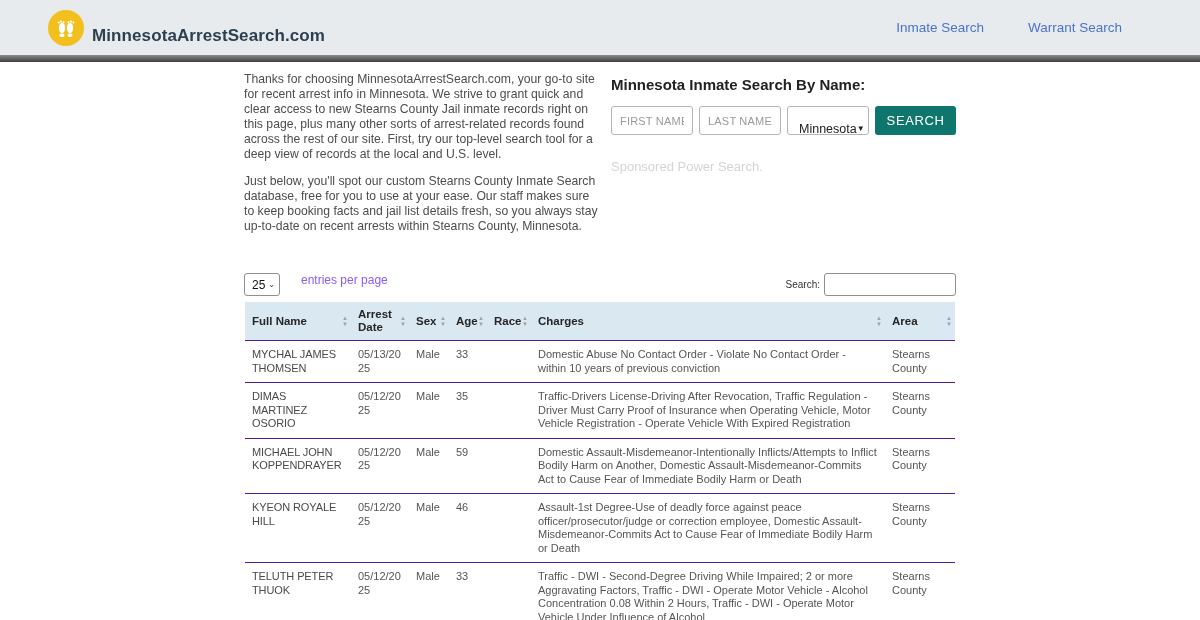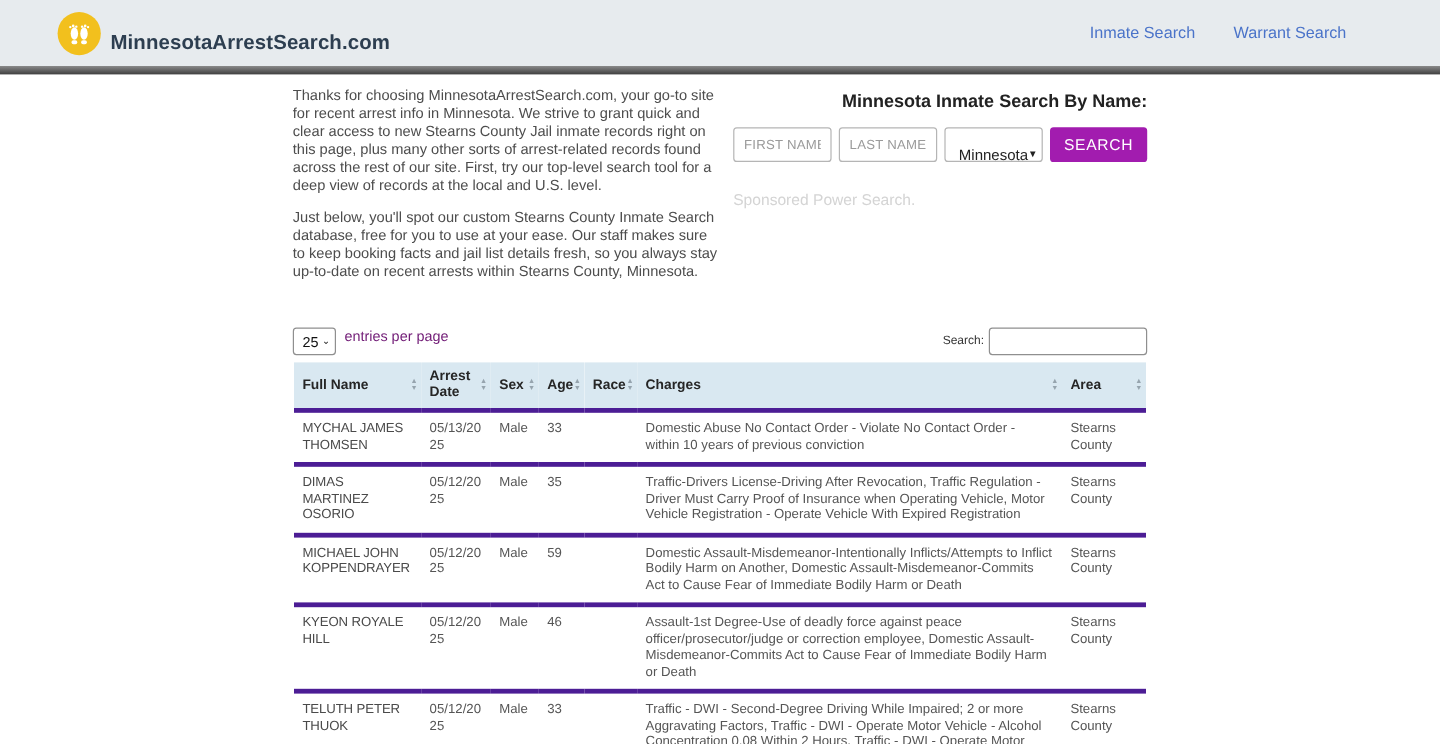--- a/index.html
+++ b/index.html
@@ -6,76 +6,76 @@
   html,body { width:1200px; height:620px; overflow:hidden; background:#fff;
               font-family:"Liberation Sans", sans-serif; }
 
   
   .site-header { height:55px; background:#e7ebee; display:flex; align-items:center;
                  padding:0 78px 0 48px; }
   .brand { display:flex; align-items:flex-end; gap:8px; cursor:pointer; }
   .logo-circle { width:36px; height:36px; border-radius:50%; background:#f2c01d;
                  display:flex; align-items:center; justify-content:center; }
   .brand-name { font-size:17px; font-weight:bold; color:#2d3e50; letter-spacing:0.1px; }
-  .top-nav { margin-left:auto; display:flex; gap:32px; }
+  .top-nav { margin-left:auto; display:flex; gap:44px; }
   .top-nav a { color:#4a73c9; font-size:13.5px; text-decoration:none; cursor:pointer; }
 
   .dark-bar { height:7px; background:linear-gradient(#8a8a8a,#3f3f3f); }
 
   
   .container { width:712px; margin:0 auto; }
   .intro-row { display:flex; gap:6px; padding-top:10px; }
   .intro-left { width:360px; }
   .intro-left h1 { font-size:18px; font-weight:400; color:#3a3a3a; margin:4px 0 12px 0; }
   .intro-left p { font-size:12.2px; line-height:15px; color:#4d4d4d; margin-bottom:12px; }
 
   .search-panel { flex:1; padding-left:4px; }
-  .search-panel h2 { font-size:15px; font-weight:bold; color:#222; margin:4px 0 13px 0;text-align:right; }
+  .search-panel h2 { font-size:15px; font-weight:bold; color:#222; margin:4px 0 13px 0; }
   .search-form { display:flex; gap:6px; }
   .sf-input { width:82px; height:29px; border:1px solid #b5b5b5; border-radius:3px;
               font-size:11px; color:#444; padding:0 8px; letter-spacing:0.2px;
               font-family:"Liberation Sans", sans-serif; }
   .sf-input::placeholder { color:#9a9a9a; letter-spacing:0.2px; }
   .sf-select { width:82px; height:29px; border:1px solid #b5b5b5; border-radius:3px;
                background:#fff; display:flex; align-items:center; justify-content:space-between;
                padding:16px 9px 0 11px; font-size:12.5px; color:#222; cursor:pointer; }
   .sf-select .caret { font-size:8px; color:#222; }
-  .sf-button { width:81px; height:29px; background:#a21caf; color:#fff; border:none;
+  .sf-button { width:81px; height:29px; background:#0f766e; color:#fff; border:none;
                border-radius:3px; font-size:13px; letter-spacing:0.6px; cursor:pointer;
                font-family:"Liberation Sans", sans-serif; }
   .sponsored { font-size:13px; color:#d4d4d4; margin-top:24px; }
 
   
   .table-controls { display:flex; margin-top:27px; }
   .entries-select { width:36px; height:23px; border:1px solid #8f8f8f; border-radius:3px;
                     background:#fff; display:flex; align-items:center; justify-content:space-between;
                     padding:0 4px 0 7px; font-size:12px; color:#111; cursor:pointer; }
   .entries-select .caret { font-size:8px; color:#333; }
-  .entries-label { font-size:12px; color:#701a75; margin-left:7px; }
+  .entries-label { font-size:12px; color:#8b5cf6; margin-left:21px; }
   .tc-right { margin-left:auto; display:flex; align-items:center; }
   .tc-search-label { font-size:10px; color:#333; margin-right:4px; }
   .tc-search-input { width:132px; height:23px; border:1px solid #8f8f8f; border-radius:3px;
                      font-size:12px; padding:0 6px; font-family:"Liberation Sans", sans-serif; }
 
   
   table { width:710px; margin:6px auto 0 auto; border-collapse:collapse; table-layout:fixed; }
   thead th { background:#d9e8f1; font-size:11.5px; font-weight:bold; color:#262626;
              text-align:left; padding:6px 16px 6px 7px; position:relative; cursor:pointer;
              line-height:13px; vertical-align:middle; }
   th:nth-child(1), td:nth-child(1) { width:106px; }
   th:nth-child(2), td:nth-child(2) { width:58px; }
   th:nth-child(3), td:nth-child(3) { width:40px; }
   th:nth-child(4), td:nth-child(4) { width:38px; }
   th:nth-child(5), td:nth-child(5) { width:44px; }
   th:nth-child(6), td:nth-child(6) { width:354px; }
   th:nth-child(7), td:nth-child(7) { width:70px; }
   .sort-arrows { position:absolute; right:3px; top:50%; transform:translateY(-50%);
                  display:flex; flex-direction:column; line-height:6px; }
   .sort-arrows span { font-size:6px; color:#96a4ae; }
-  tbody tr { border-top:4px solid #4c1d95; }
+  tbody tr { border-top:1px solid #4c1d95; }
   tbody td { font-size:11px; line-height:13.5px; color:#555; padding:7px 8px 7px 7px;
              vertical-align:top; word-wrap:break-word; }
   td[data-name="cell-full_name"] { color:#4a4a4a; letter-spacing:-0.1px; }
 </style>
 </head>
 <body>
 
 <div class="site-header" data-name="site-header">
   <div class="brand" data-name="brand-home-link">
     <div class="logo-circle" data-name="footprints-logo-icon">

